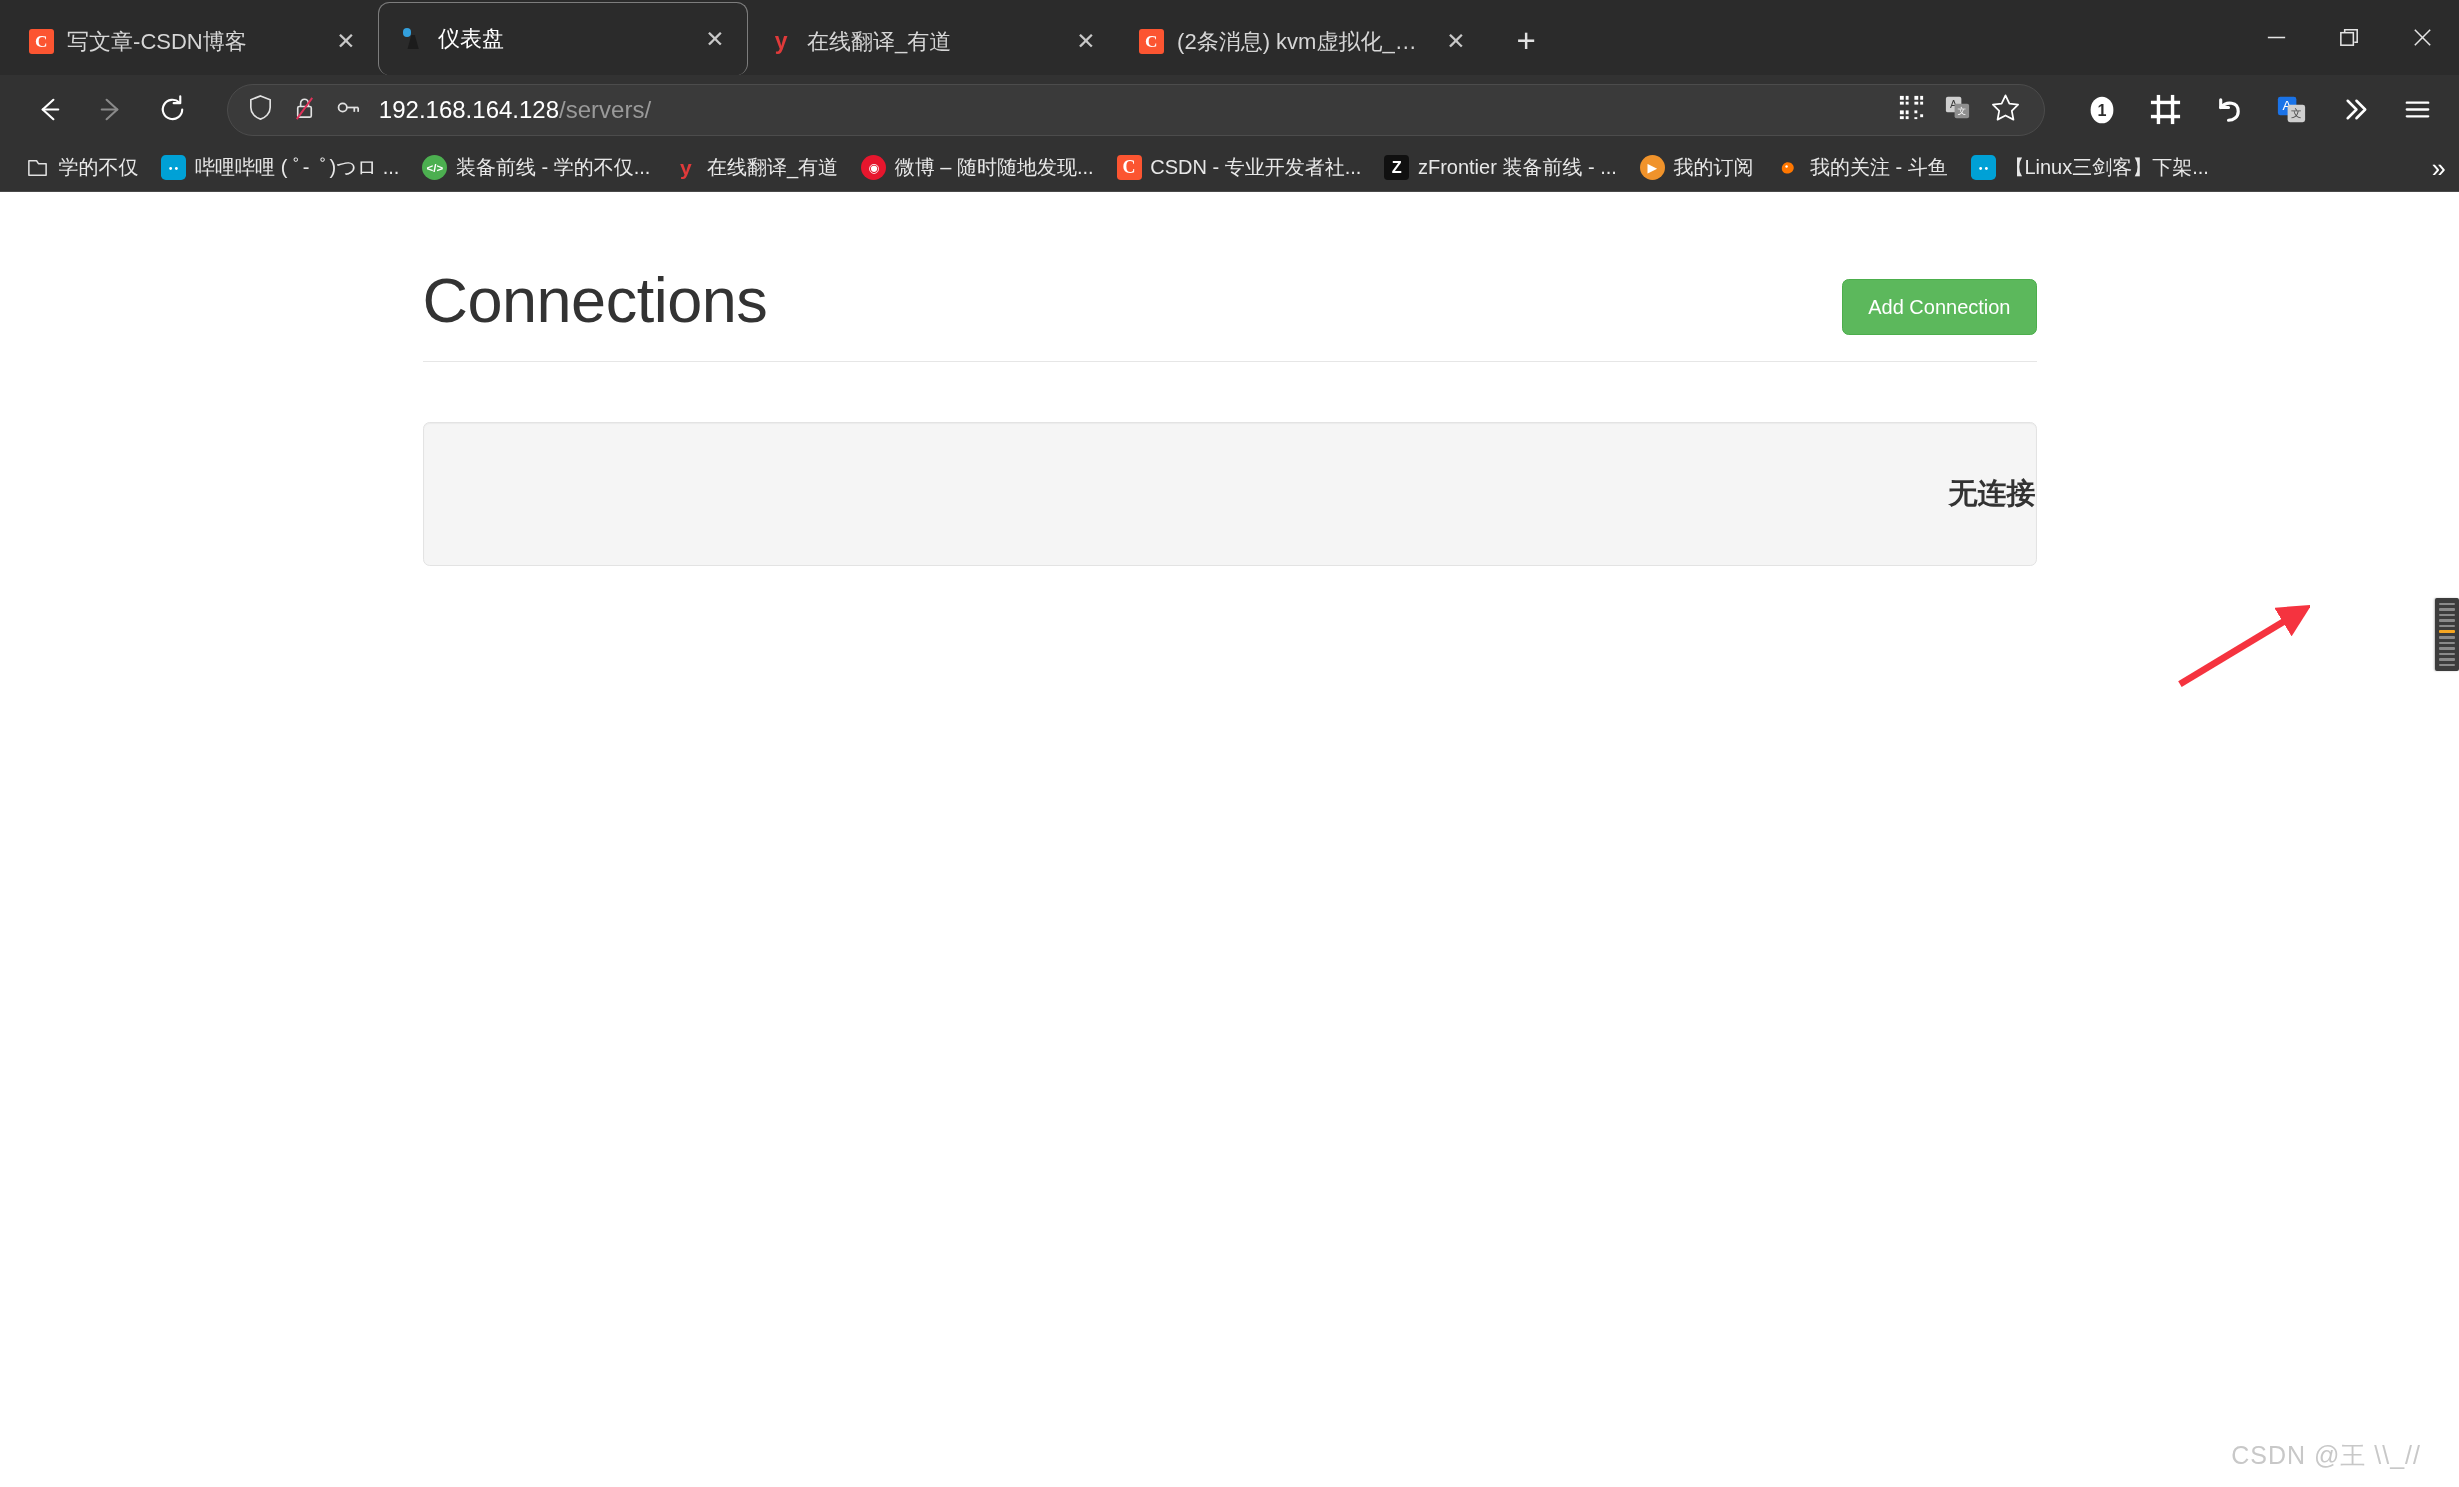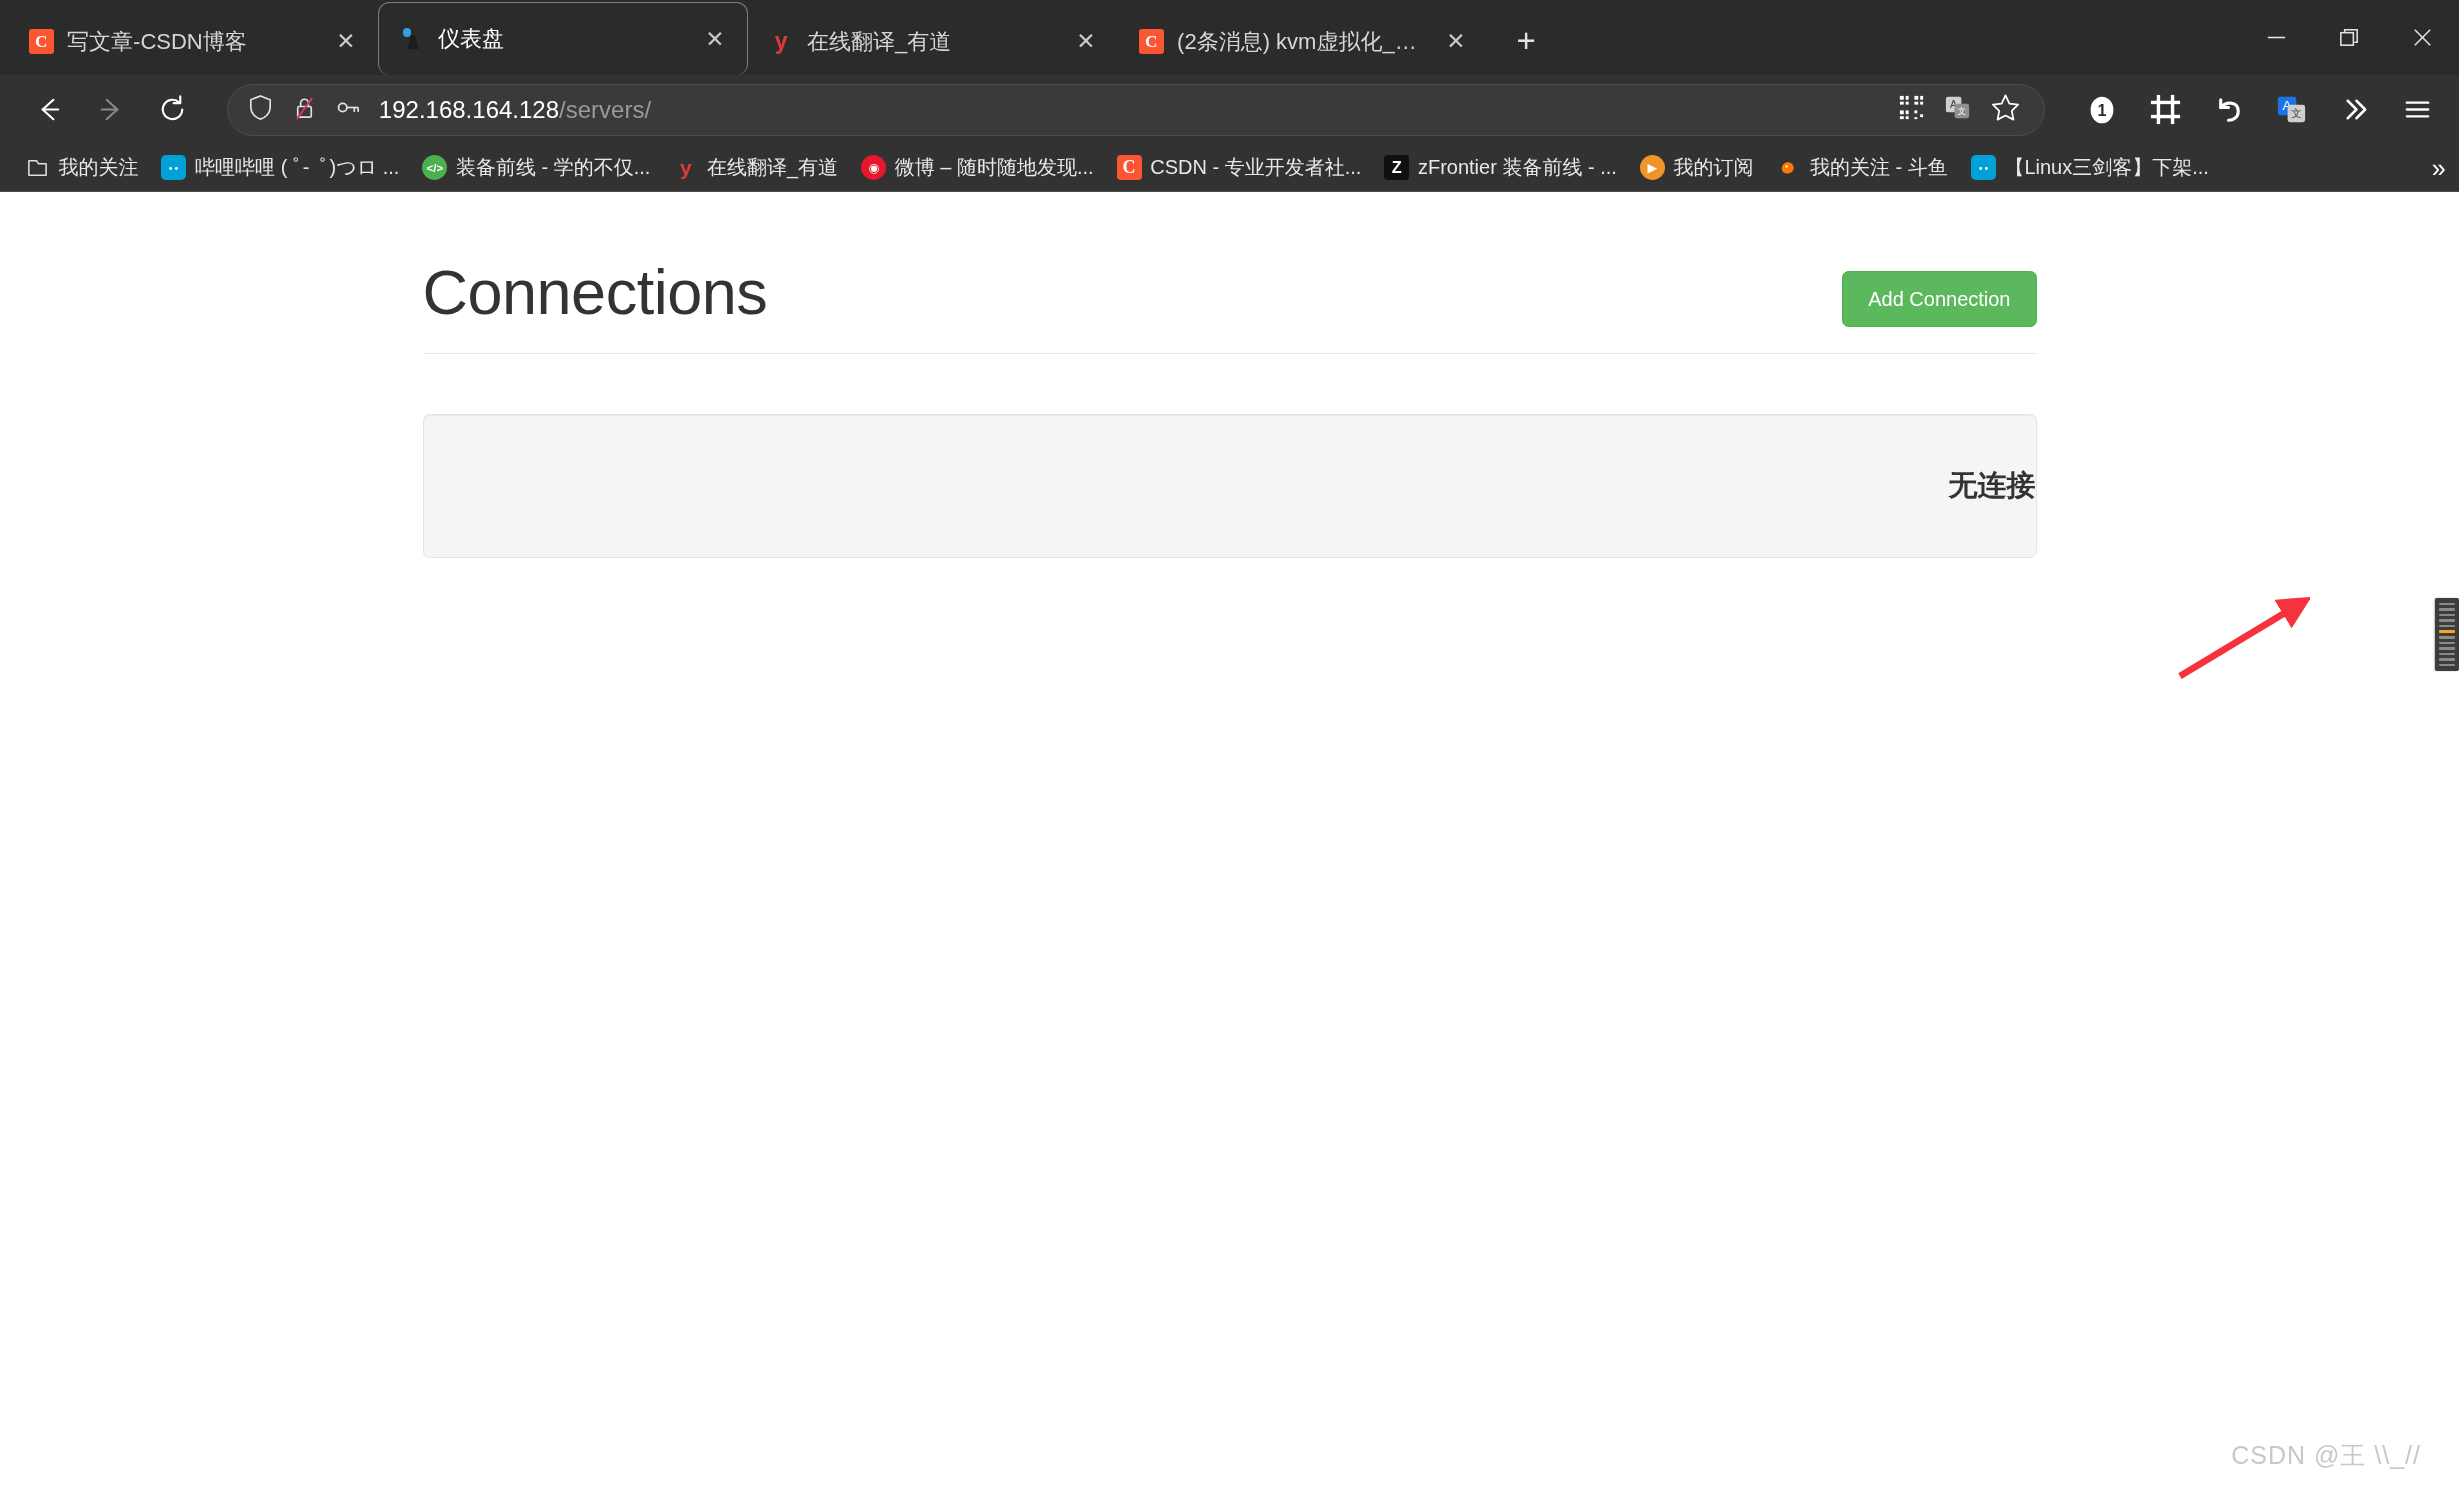--- a/index.html
+++ b/index.html
@@ -147,21 +147,21 @@
   }
   .wvm-brand {
     color: #ffffff; font-size: 34px; margin-left: 365px; margin-right: 46px;
     letter-spacing: 0.2px;
   }
   .wvm-link { color: #e9e5f2; font-size: 24px; padding: 0 15.4px; }
   .wvm-right { margin-left: auto; margin-right: 336px; }
   .wvm-logout { color: #ffffff; font-size: 24px; }
 
   .container {
-    width: 1614px; margin: 4px auto; padding-top: 60px;
+    width: 1614px; margin: 12px auto; padding-top: 60px;
     position: relative;
   }
   .page-head {
     display: flex; align-items: flex-start; justify-content: space-between;
     padding-bottom: 25px;
   }
   .page-title {
     font-size: 63px; font-weight: normal; color: #333333;
     font-family: "Liberation Sans", sans-serif; line-height: 1.15;
     letter-spacing: -0.5px;
@@ -383,21 +383,21 @@
     </div>
   </div>
 
   <div class="bookmarks">
     <div class="bm">
       <span class="bm-ico ico-folder">
         <svg width="23" height="23" viewBox="0 0 24 24">
             <path d="M3 5 H11 L13 8 H21 V20 H3 Z" fill="none" stroke="#e0e0e0" stroke-width="1.6" stroke-linejoin="round"></path>
           </svg>
       </span>
-      <span>我的关注</span>
+      <span>学的不仅</span>
     </div>
     <div class="bm">
       <span class="bm-ico ico-bili">
         <svg width="21" height="21" viewBox="0 0 22 22">
             <rect x="3" y="6" width="16" height="12" rx="3" fill="#00a1d6"></rect>
             <line x1="6" y1="6" x2="3.5" y2="2.5" stroke="#00a1d6" stroke-width="1.8"></line>
             <line x1="16" y1="6" x2="18.5" y2="2.5" stroke="#00a1d6" stroke-width="1.8"></line>
             <circle cx="8" cy="12" r="1.5" fill="#fff"></circle>
             <circle cx="14" cy="12" r="1.5" fill="#fff"></circle>
           </svg>

